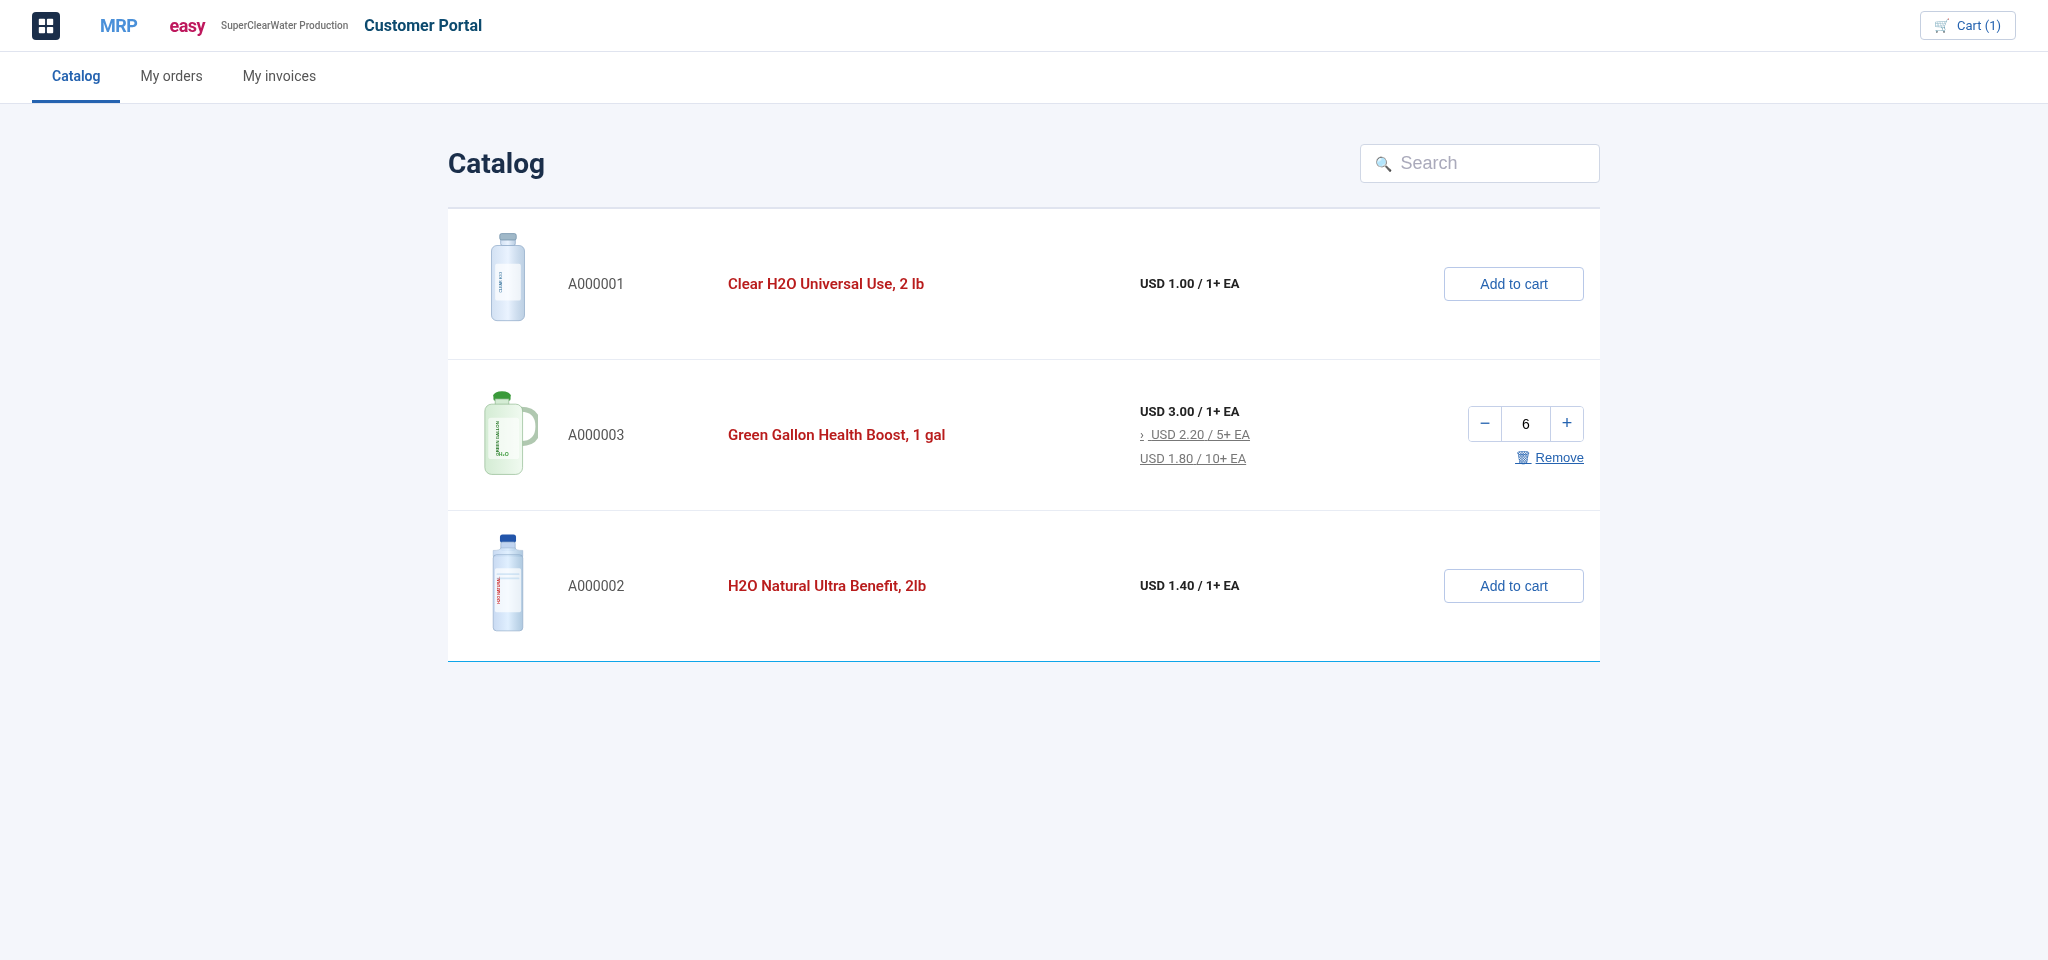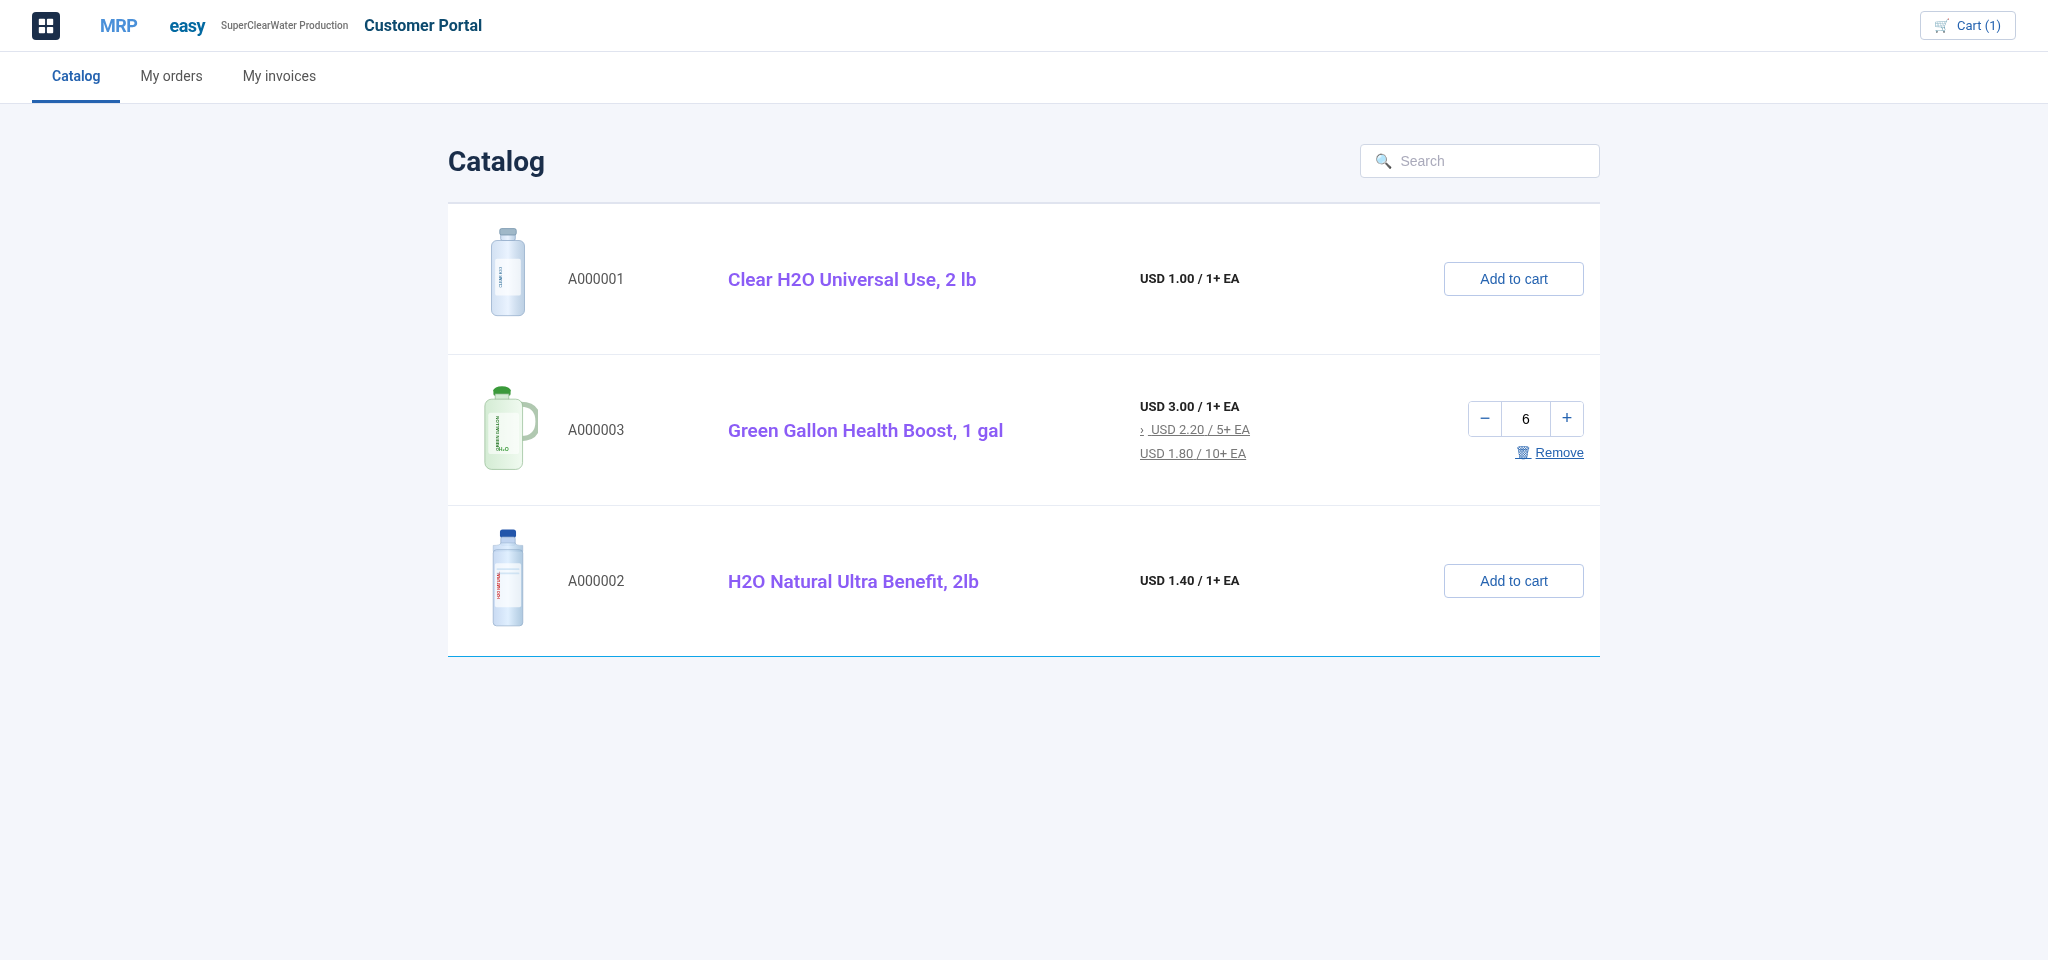--- a/index.html
+++ b/index.html
@@ -113,21 +113,21 @@
       background: #fff;
       border: 1px solid #d0d7e5;
       border-radius: 4px;
       padding: 8px 14px;
       gap: 8px;
       width: 240px;
     }
     .search-box input {
       border: none;
       outline: none;
-      font-size: 14px;
+      font-size: 18px;
       color: #555;
       width: 100%;
       background: transparent;
     }
     .search-box input::placeholder { color: #aab; }
     
     .catalog-table {
       background: #fff;
       border-top: 2px solid #e0e4ef;
       border-bottom: 1px solid #0ea5e9;
@@ -148,22 +148,22 @@
       padding: 0 16px;
     }
     .col-sku {
       width: 160px;
       color: #555;
       font-size: 14px;
     }
     .col-name {
       flex: 1;
       font-weight: 600;
-      font-size: 19px;
-      color: #8b5cf6;
+      font-size: 15px;
+      color: #b91c1c;
     }
     .col-price {
       width: 220px;
       color: #444;
       font-size: 13px;
       line-height: 1.8;
     }
     .price-active {
       font-weight: 700;
       color: #222;
@@ -254,21 +254,21 @@
     <div class="logo">
       <div class="logo-icon">
         <svg viewBox="0 0 20 20" fill="white">
           <rect x="2" y="2" width="7" height="7" rx="1"></rect>
           <rect x="11" y="2" width="7" height="7" rx="1"></rect>
           <rect x="2" y="11" width="7" height="7" rx="1"></rect>
           <rect x="11" y="11" width="7" height="7" rx="1"></rect>
         </svg>
       </div>
       <span class="logo-text">
-        <span>MRP</span><span style="color:#0369a1">easy</span>
+        <span>MRP</span><span style="color:#be185d">easy</span>
       </span>
     </div>
     <span class="header-company">SuperClearWater Production</span>
     <span class="header-portal">Customer Portal</span>
   </div>
   <a class="header-cart">
     <span>🛒</span>
     <span>Cart (1)</span>
   </a>
 </header>

